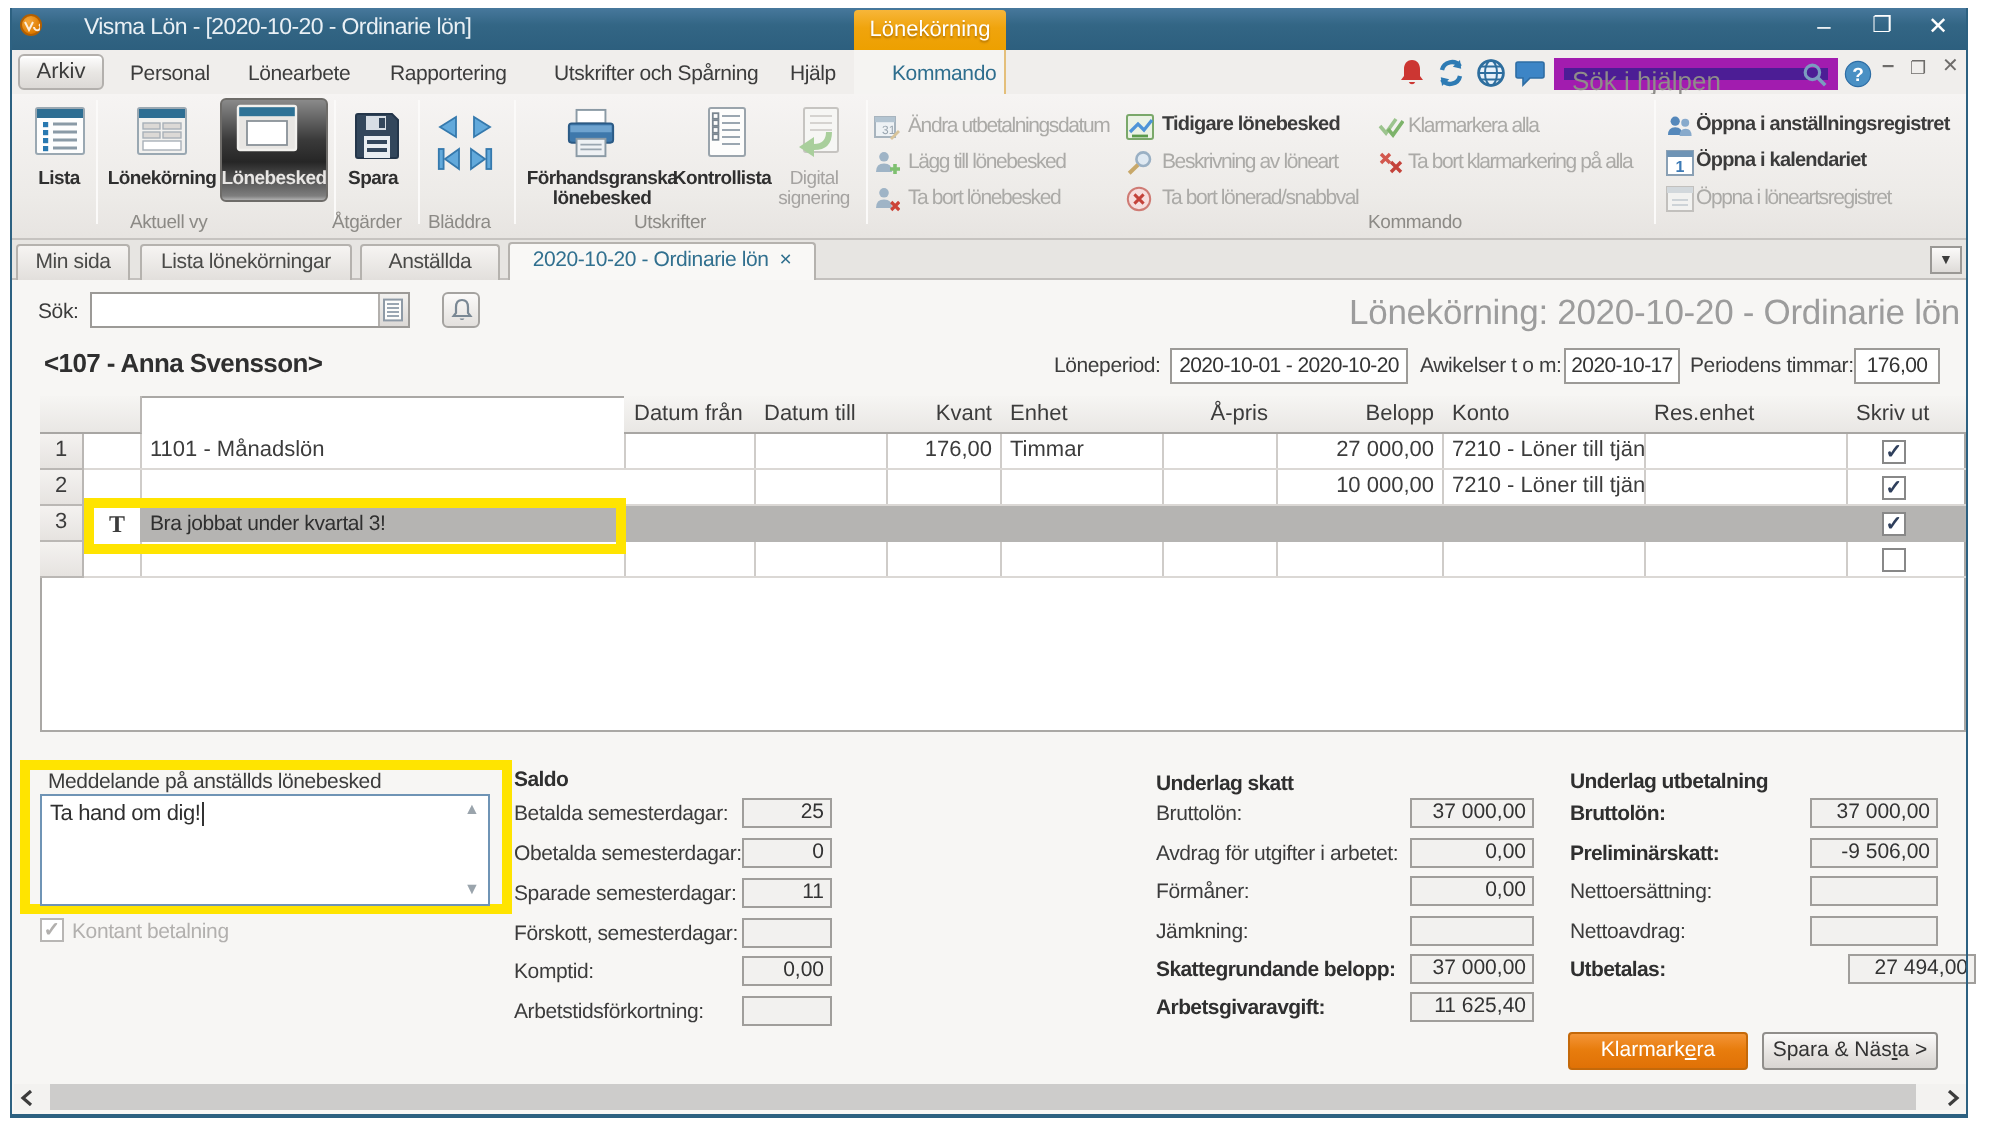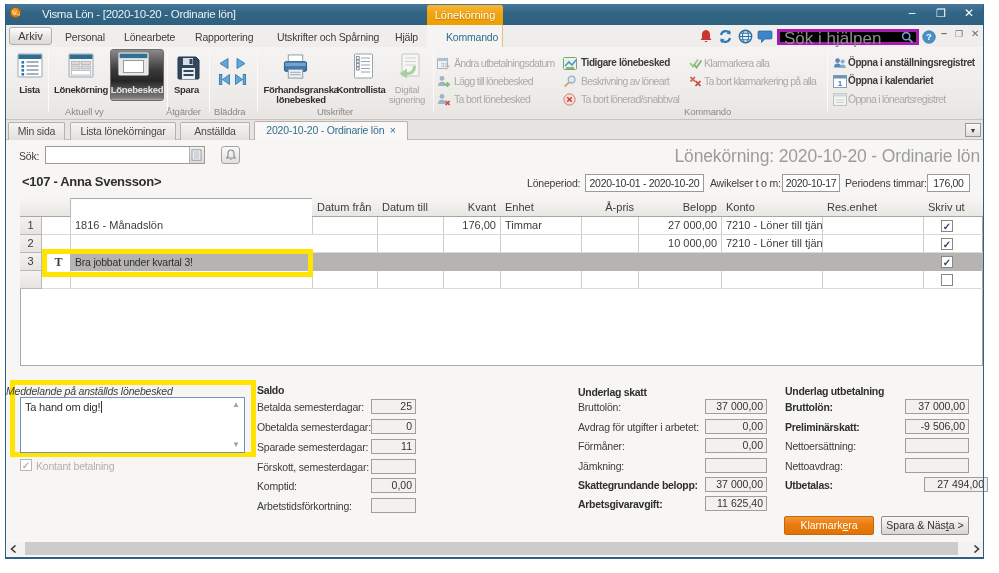--- a/index.html
+++ b/index.html
@@ -16,22 +16,22 @@
 #ctx-tab { position:absolute; left:422px; top:1px; width:76px; height:20px;
   background:linear-gradient(#f7b63a, #f0a40d 45%, #eda000); border-radius:2px 2px 0 0;
   color:#fff; font-size:11px; text-align:center; line-height:20px; text-shadow:0 1px 1px rgba(120,70,0,.5); }
 #menurow { position:absolute; left:0; top:21px; width:100%; height:22px; background:#f0eeec; }
 #kommando-bg { position:absolute; left:422px; top:0; width:76px; height:22px; background:#f5f4f2;
   border-right:1px solid #e4bf7a; }
 .menuitem { position:absolute; top:6px; font-size:10.5px; letter-spacing:-0.2px; color:#3c3c3c; }
 #arkiv-btn { position:absolute; left:4px; top:2px; width:43px; height:18px; border:1px solid #b3b0ad;
   border-radius:3px; background:linear-gradient(#fefefe,#e9e7e4 50%,#dcd9d6); font-size:11px; color:#3c3c3c;
   text-align:center; line-height:16px; box-shadow:0 1px 0 #fff inset; }
-#searchhelp { position:absolute; left:772px; top:4px; width:142px; height:16px; background:#000000;
-  border:3px solid #a21caf; font-size:17px; color:#8f8d8a; line-height:14px; padding-left:4px; }
+#searchhelp { position:absolute; left:772px; top:4px; width:142px; height:16px; background:#4c1d95;
+  border:5px solid #a21caf; font-size:13px; color:#8f8d8a; line-height:14px; padding-left:4px; }
 .tinybtn { position:absolute; top:9px; color:#6e6c6a; font-size:11px; line-height:8px; }
 #ribbon { position:absolute; left:0; top:43px; width:100%; height:73px;
   background:linear-gradient(#f6f4f3,#edebe8 70%,#e7e4e1); border-bottom:1px solid #c6c3c0; }
 .rsep { position:absolute; top:3px; width:1px; height:62px; background:#d8d5d1; border-right:1px solid #fbfaf9; }
 .glabel { position:absolute; top:59px; font-size:9.5px; letter-spacing:-0.2px; color:#8c8a86; white-space:nowrap; }
 .bigbtn-label { position:absolute; font-size:9.5px; font-weight:bold; letter-spacing:-0.3px; color:#2f2f2f; text-align:center; line-height:10px; white-space:nowrap;}
 .cmdrow { position:absolute; font-size:10.5px; letter-spacing:-0.7px; color:#abaaa7; white-space:nowrap; }
 .cmdrow.on { color:#3b3b3b; font-weight:bold; font-size:10px; letter-spacing:-0.4px; }
 #lonebesked-btn { position:absolute; left:105px; top:2px; width:54px; height:52px; border-radius:3px;
   border:1px solid #6e6c69; background:linear-gradient(#8a8a8a,#3a3a3a 40%,#262626 62%,#7e7e7e 96%,#b0b0b0); }
@@ -347,21 +347,21 @@
     <div class="gh pl" style="left:716px; width:102px;">Konto</div>
     <div class="gh pl" style="left:817px; width:102px;">Res.enhet</div>
     <div class="gh pl" style="left:918px; width:60px; border-right:none;">Skriv ut</div>
 
     <div class="rowhdr" style="top:77px;">1</div>
     <div class="rowhdr" style="top:95px;">2</div>
     <div class="rowhdr" style="top:113px;">3</div>
     <div class="rowhdr" style="top:131px;"></div>
 
     <div class="gc pl" style="left:37px; top:77px; width:29px;"></div>
-    <div class="gc pl" style="left:65px; top:77px; width:243px;">1816 - Månadslön</div>
+    <div class="gc pl" style="left:65px; top:77px; width:243px;">1101 - Månadslön</div>
     <div class="gc" style="left:307px; top:77px; width:66px;"></div>
     <div class="gc" style="left:372px; top:77px; width:67px;"></div>
     <div class="gc num" style="left:438px; top:77px; width:58px;">176,00</div>
     <div class="gc pl" style="left:495px; top:77px; width:82px;">Timmar</div>
     <div class="gc" style="left:576px; top:77px; width:58px;"></div>
     <div class="gc num" style="left:633px; top:77px; width:84px;">27 000,00</div>
     <div class="gc pl" style="left:716px; top:77px; width:102px;">7210 - Löner till tjänste</div>
     <div class="gc" style="left:817px; top:77px; width:102px;"></div>
     <div class="gc" style="left:918px; top:77px; width:60px; border-right:none;"></div>
     <div class="gc pl" style="left:37px; top:95px; width:29px;"></div>
@@ -389,21 +389,21 @@
     <div class="cb" style="left:936px; top:80px;">✓</div>
     <div class="cb" style="left:936px; top:98px;">✓</div>
     <div class="cb" style="left:936px; top:116px;">✓</div>
     <div class="cb" style="left:936px; top:134px;"></div>
 
     <div class="yellow" style="left:37px; top:109px; width:271px; height:28px;"></div>
     <div class="gc" style="left:42px; top:114px; width:23px; background:#fff; border:none; text-align:center; font-weight:bold; line-height:16px; font-family:'Liberation Serif',serif; font-size:12px;">T</div>
     <div class="lbl" style="left:70px; top:116px; color:#2f2f2f;">Bra jobbat under kvartal 3!</div>
 
     <div class="yellow" style="left:5px; top:240px; width:246px; height:77px;"></div>
-    <div class="lbl" style="left:1px; top:245px;font-style:italic;">Meddelande på anställds lönebesked</div>
+    <div class="lbl" style="left:19px; top:245px;">Meddelande på anställds lönebesked</div>
     <div id="msgarea"></div>
     <div class="lbl" style="left:20px; top:261px; color:#2f2f2f; font-size:11px;">Ta hand om dig!<span style="border-left:1px solid #333; margin-left:1px;"></span></div>
     <div style="position:absolute; left:227px; top:260px; color:#9aa4ac; font-size:8px;">▲</div>
     <div style="position:absolute; left:227px; top:300px; color:#9aa4ac; font-size:8px;">▼</div>
     <div class="lbl" style="left:31px; top:320px; color:#b2b0ae;">Kontant betalning</div>
     <div class="cb" style="left:15px; top:319px; border-color:#b8b6b4; color:#b2b0ae;">✓</div>
     <div class="blbl" style="left:252px; top:244px;">Saldo</div>
     <div class="lbl" style="left:252px; top:261px;">Betalda semesterdagar:</div>
     <div class="robox" style="left:366px; top:259px; width:45px; height:15px; line-height:13px;">25</div>
     <div class="lbl" style="left:252px; top:281px;">Obetalda semesterdagar:</div>

